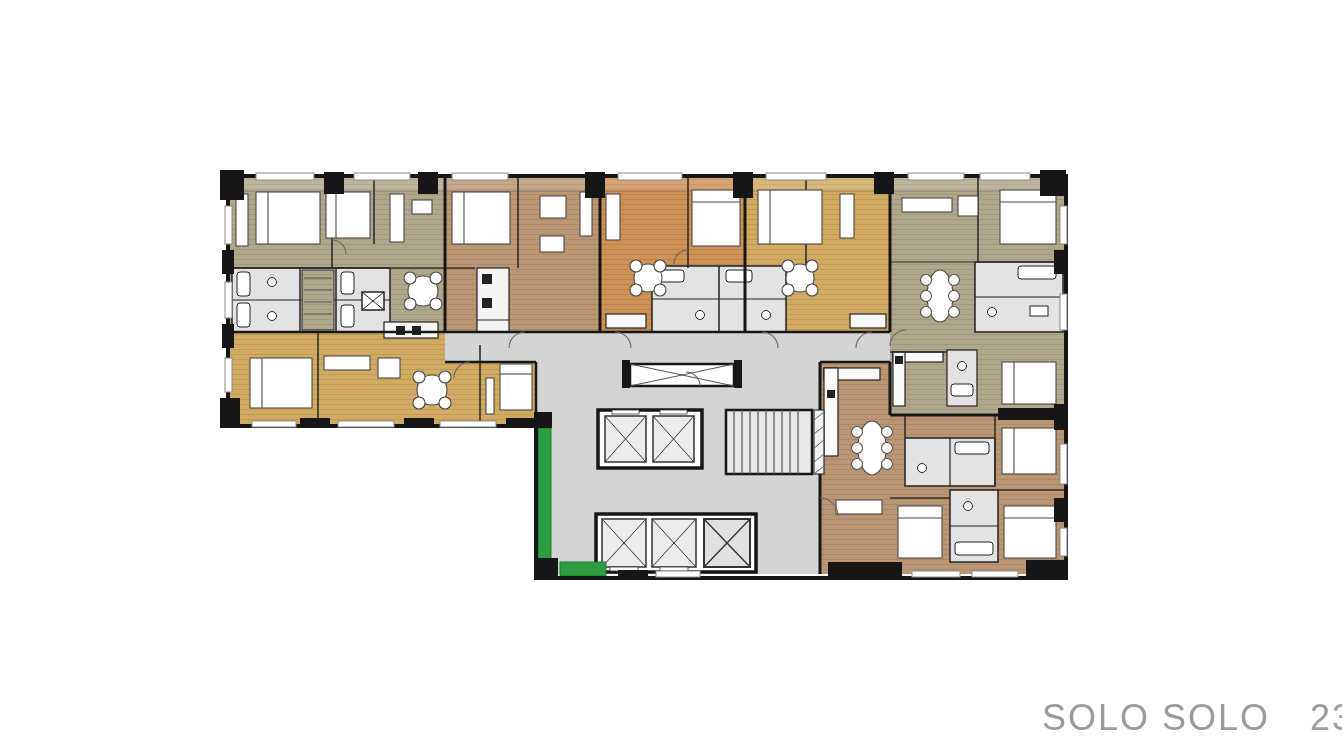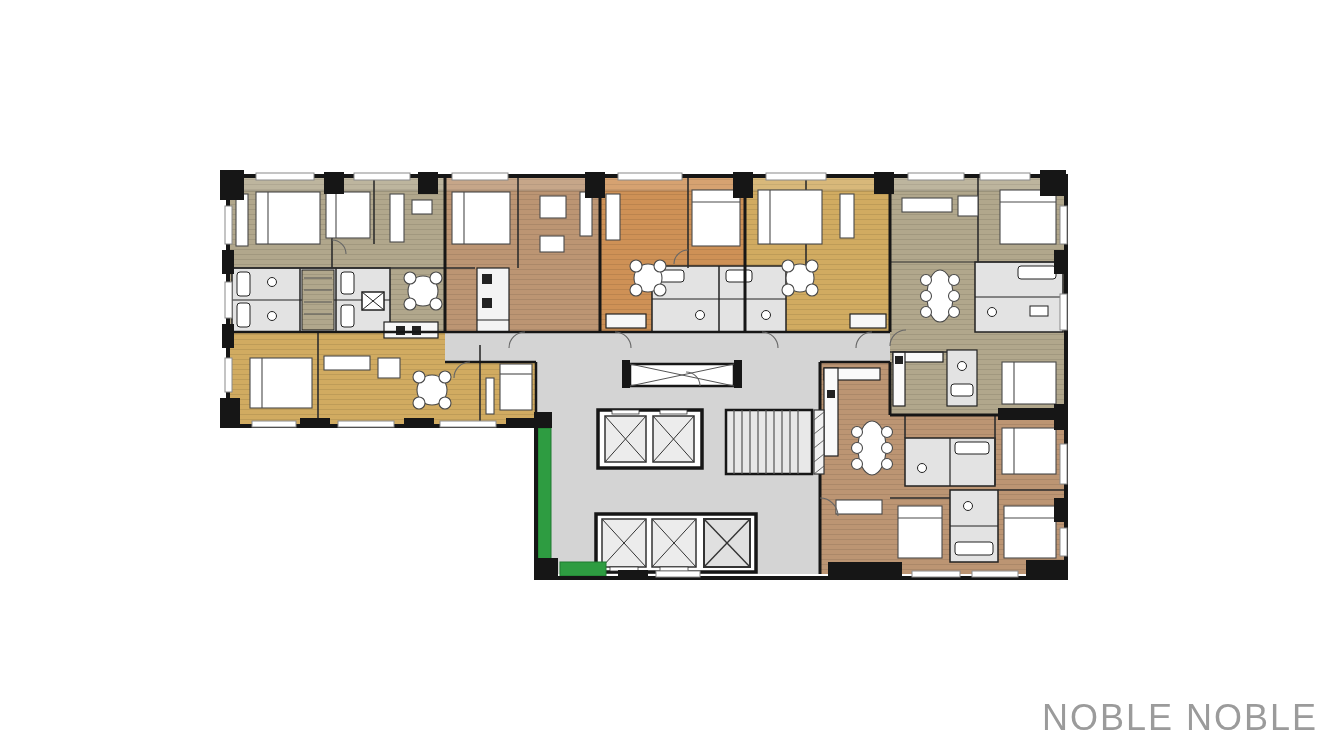--- a/index.html
+++ b/index.html
@@ -414,15 +414,15 @@
     <rect x="252" y="421" width="44" height="6"></rect>
     <rect x="338" y="421" width="56" height="6"></rect>
     <rect x="440" y="421" width="56" height="6"></rect>
     <rect x="656" y="571" width="44" height="6"></rect>
     <rect x="912" y="571" width="48" height="6"></rect>
     <rect x="972" y="571" width="46" height="6"></rect>
   </g>
 </svg>
 
 <div class="caption">
-  <span>NOBLE NOBLE</span><span class="floor">23</span>
+  <span>SOLO SOLO</span><span class="floor">23</span>
 </div>
 </div>
 
 </body></html>

